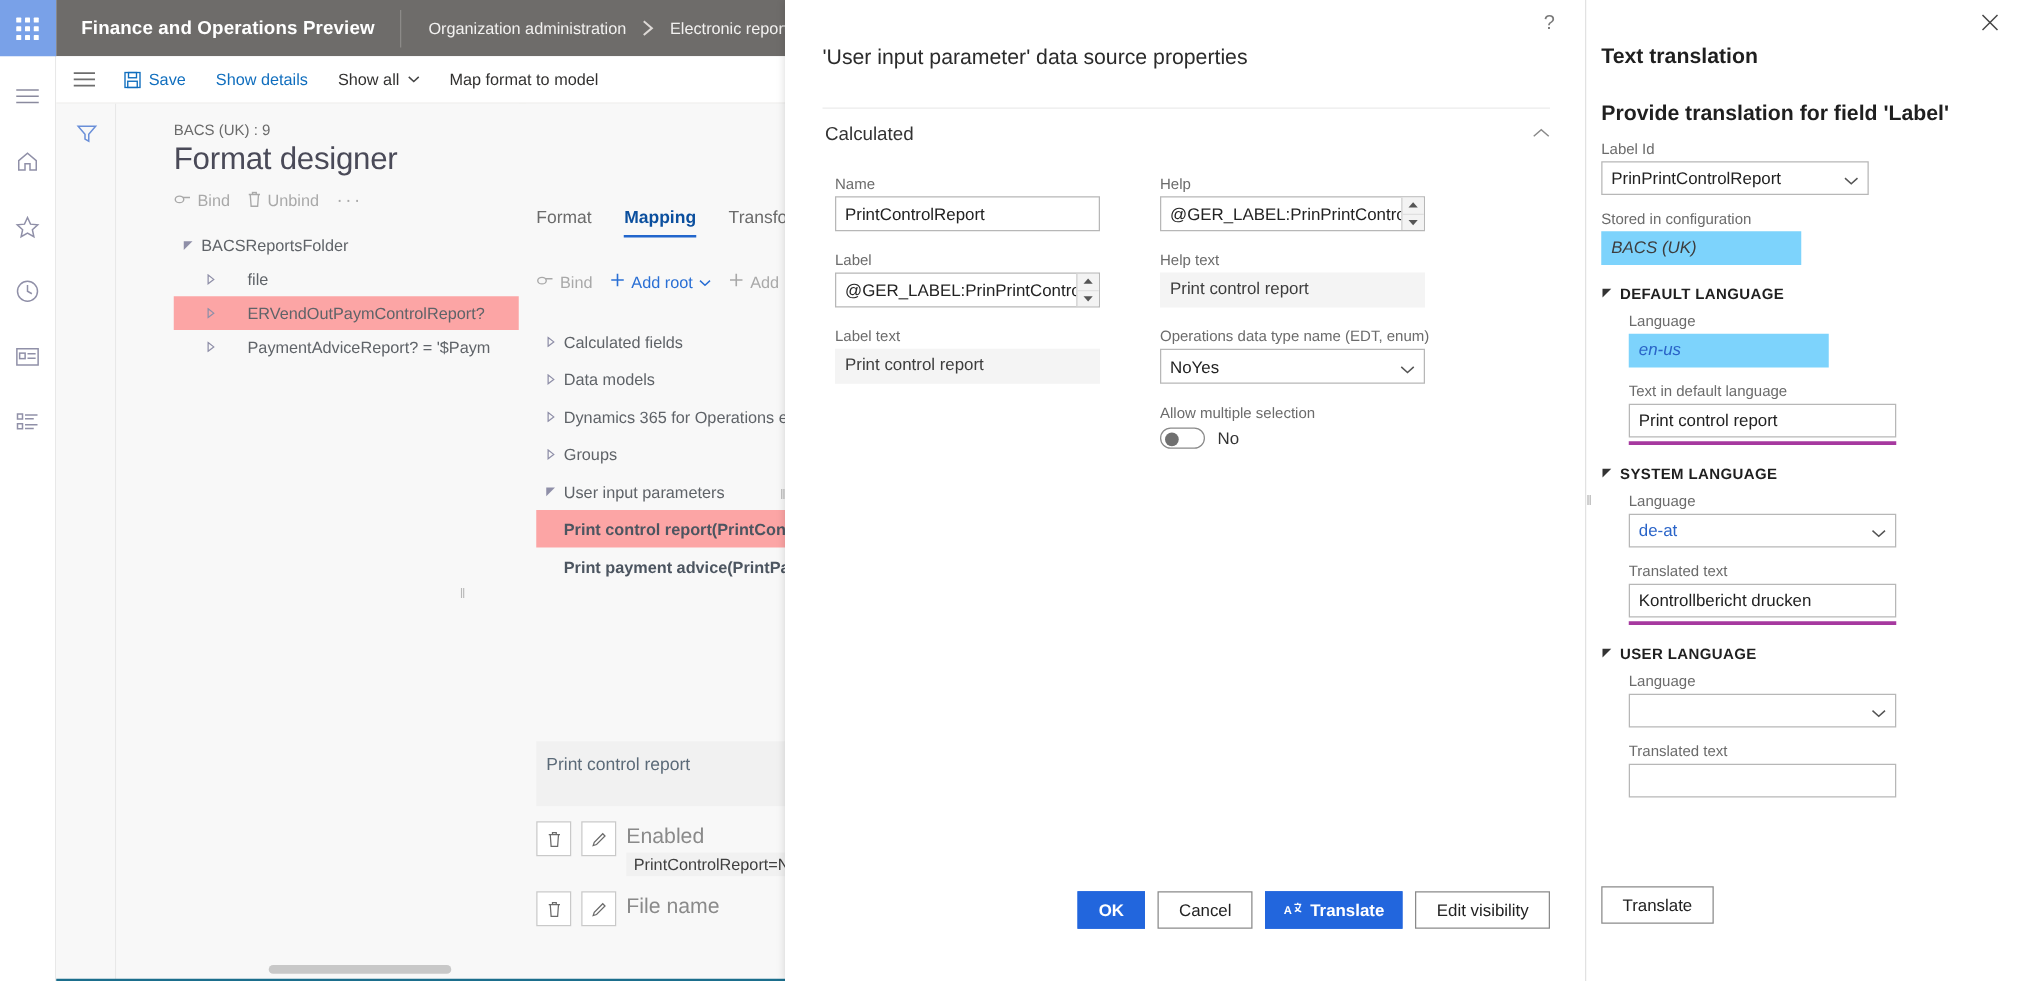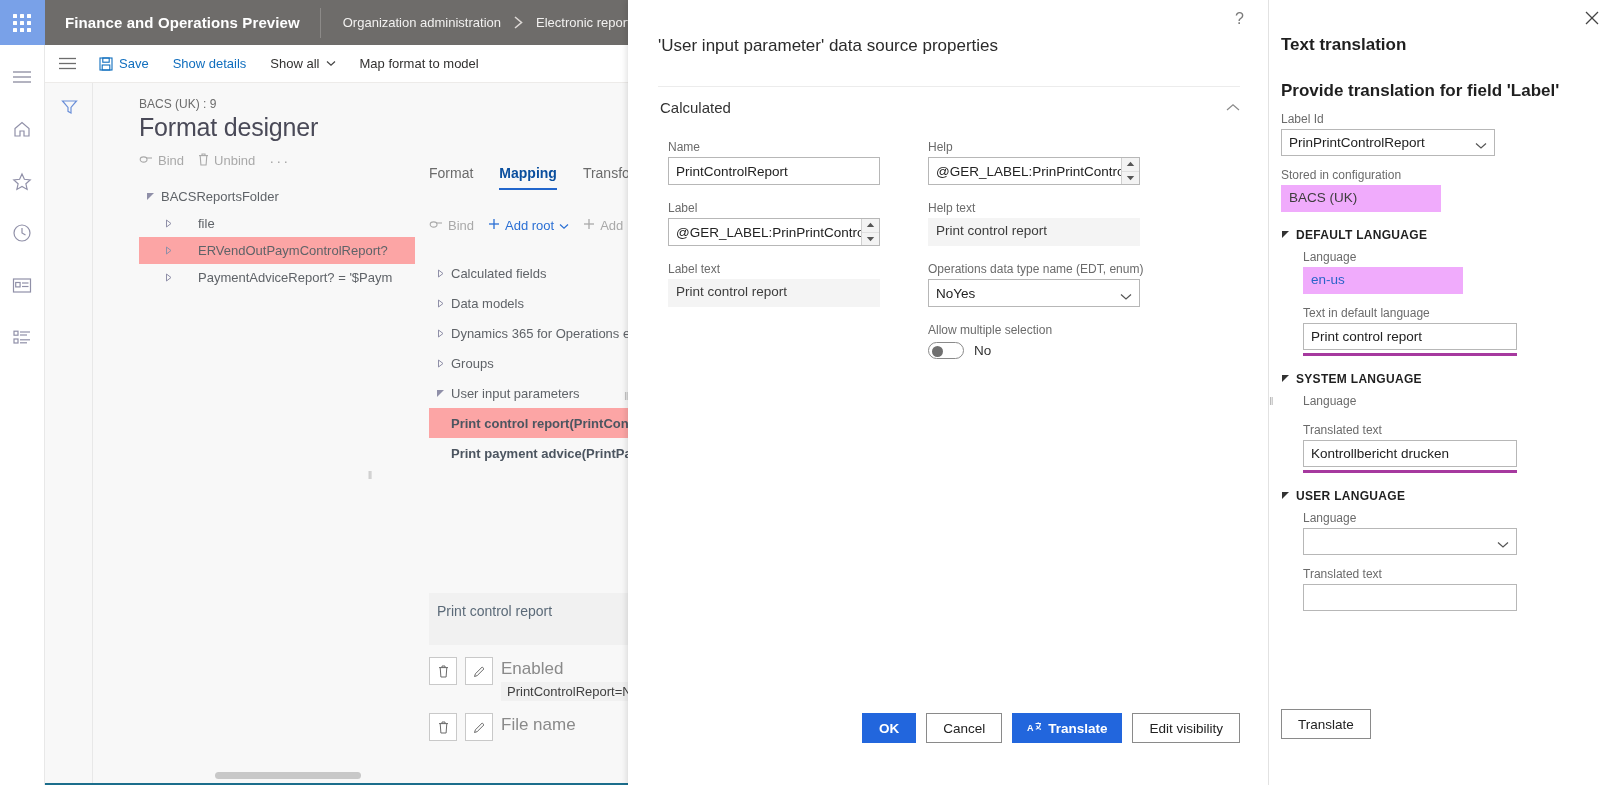--- a/index.html
+++ b/index.html
@@ -174,21 +174,21 @@
     background: #ffffff; border-left: 1px solid #e2e2e2; z-index: 25;
   }
   .rp-close { position: absolute; right: 20px; top: 10px; color: #444; cursor: pointer; }
   .rp-title { position: absolute; left: 12px; top: 35px; font-size: 17px; font-weight: bold; color: #1f1f1f; }
   .rp-sub { position: absolute; left: 12px; top: 81px; font-size: 17px; font-weight: bold; color: #1f1f1f; white-space: nowrap; }
   .rp-body { position: absolute; left: 12px; top: 112px; width: 330px; }
   .rlabel { font-size: 12px; color: #6b6b6b; margin-bottom: 3px; }
   .rinput { width: 214px; height: 27px; border: 1px solid #b7b7b7; background: #fff;
     font-size: 13.5px; color: #222; padding: 0 7px; font-family: "Liberation Sans", sans-serif; outline: none; }
   .rinput.link { color: #2a64c8; }
-  .rro { width: 160px; height: 27px; background: #f0abfc; font-size: 13.5px; color: #3d3d3d; padding: 5px 8px; }
+  .rro { width: 160px; height: 27px; background: #7dd3fc; font-size: 13.5px; color: #3d3d3d; padding: 5px 8px; font-style: italic; }
   .rro.link { color: #2a64c8; }
   .rselwrap { position: relative; width: 214px; }
   .rselchev { position: absolute; right: 8px; top: 7px; color: #555; pointer-events: none; }
   .underline { width: 214px; height: 3px; background: #a6399f; margin-top: 3px; }
   .grp { display: flex; align-items: center; gap: 6px; margin: 16px 0 8px; }
   .grp-tri { color: #333; font-size: 9px; }
   .grp-title { font-size: 12px; font-weight: bold; color: #1f1f1f; letter-spacing: .3px; }
   .indent { padding-left: 22px; }
   .rgap { height: 12px; }
   .rp-translate { position: absolute; left: 12px; bottom: 46px; }
@@ -672,20 +672,28 @@
       <div class="grp">
         <span class="grp-tri">
           <svg width="9" height="9" viewBox="0 0 9 9">
               <path d="M1 1 L8 1 L1 8 Z" fill="#333"></path>
             </svg>
         </span>
         <span class="grp-title">SYSTEM LANGUAGE</span>
       </div>
       <div class="indent">
         <div class="rlabel">Language</div>
+        <div class="rselwrap">
+          <input class="rinput link" value="de-at" style="">
+          <span class="rselchev">
+            <svg width="12" height="8" viewBox="0 0 12 8" fill="none" stroke="#555" stroke-width="1.2">
+                <path d="M1 1.5 L6 6 L11 1.5"></path>
+              </svg>
+          </span>
+        </div>
         <div class="rgap"></div>
         <div class="rlabel">Translated text</div>
         <input class="rinput" value="Kontrollbericht drucken" style="">
         <div class="underline"></div>
       </div>
 
       <div class="grp">
         <span class="grp-tri">
           <svg width="9" height="9" viewBox="0 0 9 9">
               <path d="M1 1 L8 1 L1 8 Z" fill="#333"></path>

